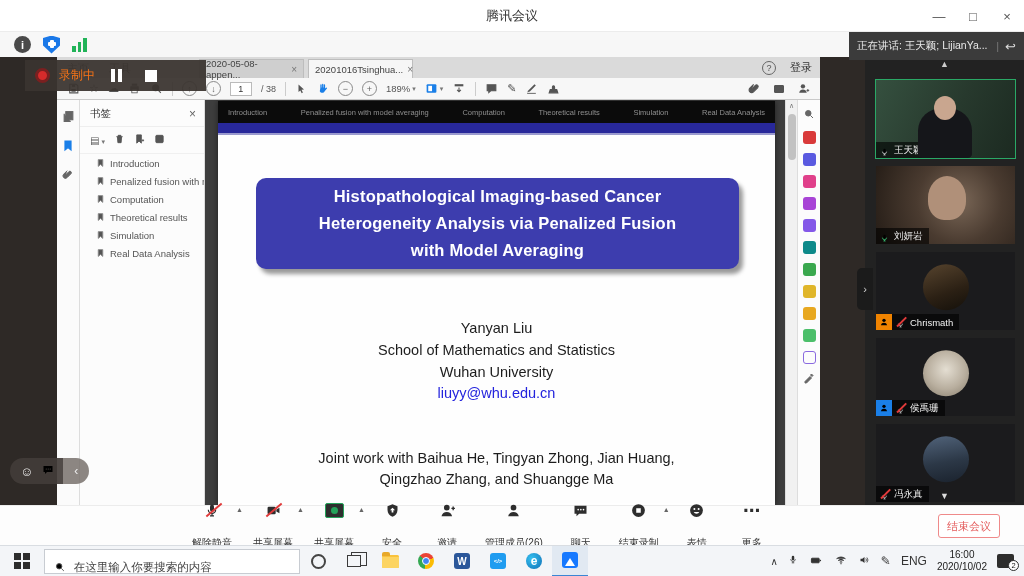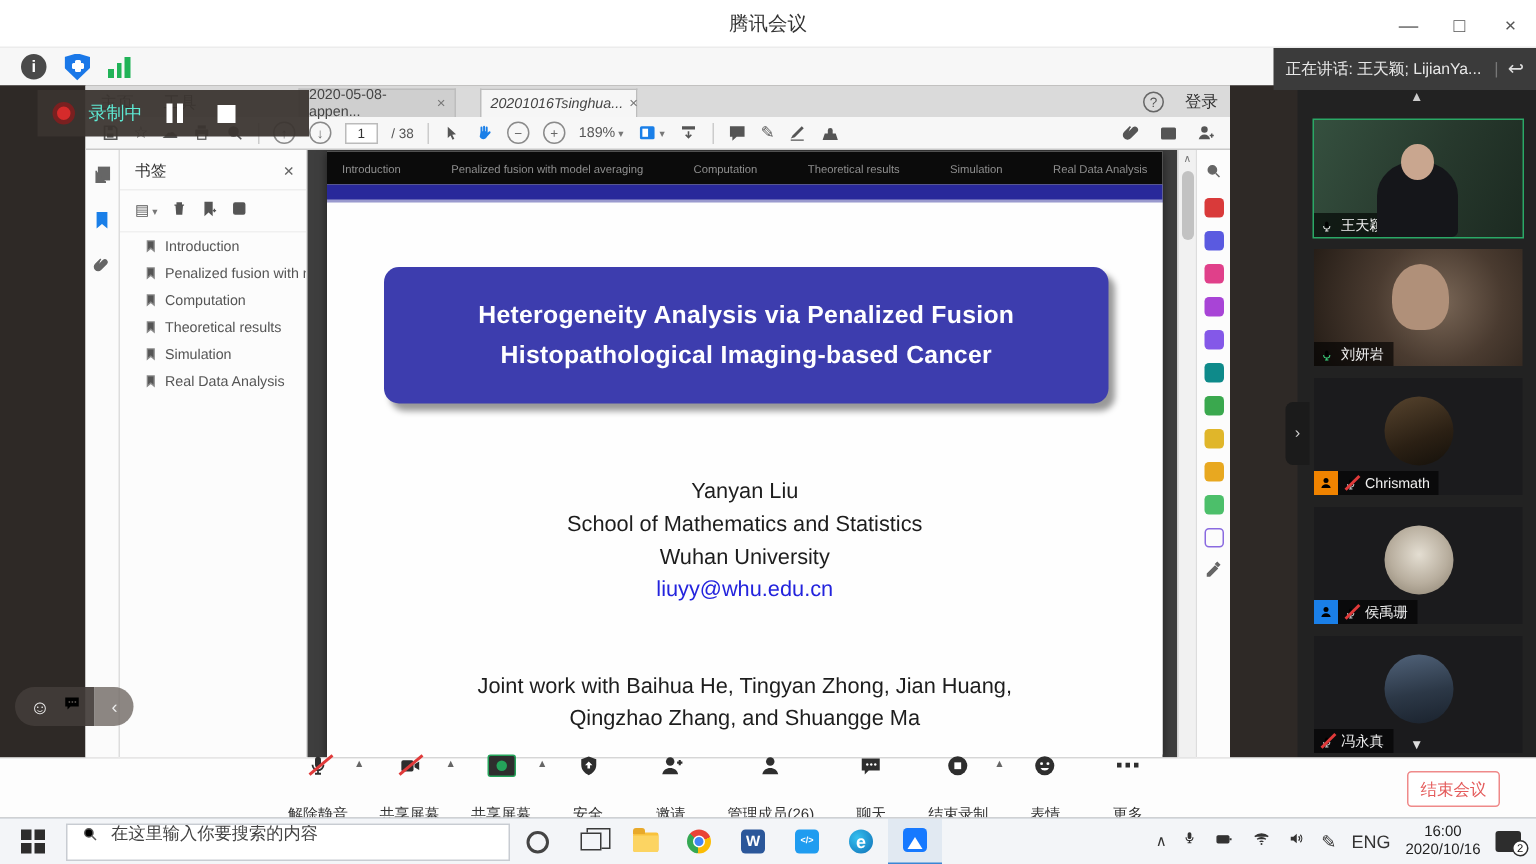--- a/index.html
+++ b/index.html
@@ -95,21 +95,21 @@
 
   #toolspanel { width:23px; background:#fcfcfc; border-left:1px solid #ddd; display:flex; flex-direction:column;
                 align-items:center; gap:9px; padding-top:8px; }
   .tpi { width:13px; height:13px; border-radius:3px; position:relative; }
   .tpi.outline { background:transparent; border:1.5px solid; }
 
   
   #recordbar { position:absolute; left:25px; top:60px; width:181px; height:31px; background:rgba(58,52,48,.94);
                display:flex; align-items:center; gap:9px; padding:0 10px; z-index:30; }
   #rec-dot { width:15px; height:15px; border-radius:50%; background:#d62b2b; border:3px solid #7a2020; }
-  #rec-label { color:#5eead4; font-size:12px; }
+  #rec-label { color:#f97316; font-size:12px; }
   .rec-btn { width:25px; height:22px; display:flex; align-items:center; justify-content:center; gap:3px; }
   .rec-btn .bar { width:4px; height:13px; background:#fff; }
   .rec-btn .sq  { width:12px; height:12px; background:#fff; }
 
   
   #floatpill { position:absolute; left:10px; top:458px; height:26px; display:flex; align-items:center; z-index:30; }
   #floatpill .body { height:26px; background:rgba(66,60,56,.92); border-radius:13px 0 0 13px; display:flex;
                      align-items:center; gap:8px; padding:0 8px 0 10px; }
   #floatpill .handle { width:26px; height:26px; border-radius:0 13px 13px 0; background:rgba(120,113,108,.85);
                        display:flex; align-items:center; justify-content:center; color:#eee; font-size:12px; }
@@ -166,22 +166,22 @@
   #endbtn { position:absolute; right:24px; top:8px; width:62px; height:24px; border:1px solid #ef8a8a;
             border-radius:3px; color:#e45b5b; font-size:11px; background:#fff; display:flex;
             align-items:center; justify-content:center; }
 
   
   #taskbar { position:absolute; left:0; top:545px; width:1024px; height:31px; background:#f3f5f8;
              border-top:1px solid #d9dde2; display:flex; align-items:center; z-index:40; }
   #startbtn { width:44px; height:31px; display:flex; align-items:center; justify-content:center; }
   .winlogo { display:grid; grid-template-columns:7px 7px; grid-template-rows:7px 7px; gap:1.5px; }
   .winlogo i { background:#2d2d2d; }
-  #searchbox { width:296px; height:25px; background:#fff; border:1px solid #c8ccd2; display:flex;
-               align-items:flex-start; gap:8px; padding:0 9px; }
+  #searchbox { width:256px; height:25px; background:#fff; border:1px solid #c8ccd2; display:flex;
+               align-items:flex-end; gap:8px; padding:0 9px; }
   #searchbox input { border:none; outline:none; font-size:11.5px; color:#333; width:220px; background:transparent;
                      font-family:"Liberation Sans","DejaVu Sans",sans-serif; }
   #searchbox input::placeholder { color:#444; }
   .tk { width:36px; height:31px; display:flex; align-items:center; justify-content:center; }
   .tk.active { background:#e1e9f2; border-bottom:2px solid #3a86d4; }
   .cortana { width:15px; height:15px; border:2px solid #444; border-radius:50%; }
   .taskview { width:14px; height:12px; border:1.6px solid #3a3a3a; position:relative; background:#f3f5f8; }
   .taskview:after { content:""; position:absolute; left:3px; top:-4px; width:14px; height:12px;
                     border:1.6px solid #3a3a3a; background:#f3f5f8; z-index:-1; }
   .folder { width:17px; height:13px; background:#f9c23c; border-radius:1.5px; position:relative; }
@@ -234,21 +234,21 @@
 <div id="desktop">
 
   <div id="acrobat">
     <div id="tabbar">
       <span class="menu">主页</span>
       <span class="menu">工具</span>
       <div class="doctab" style="margin-left:58px;">
         <span>2020-05-08-appen...</span>
         <span class="x">×</span>
       </div>
-      <div class="doctab active" style="margin-left:16px;font-style:italic;">
+      <div class="doctab active" style="margin-left:4px;">
         <span>20201016Tsinghua...</span>
         <span class="x">×</span>
       </div>
       <div id="tab-right">
         <span id="help-circ">?</span>
         <span id="signin">登录</span>
       </div>
     </div>
 
     <div id="pdftoolbar">
@@ -433,22 +433,23 @@
             <span>Introduction</span>
             <span>Penalized fusion with model averaging</span>
             <span>Computation</span>
             <span>Theoretical results</span>
             <span>Simulation</span>
             <span>Real Data Analysis</span>
           </div>
           <div id="navy-band"></div>
           <div id="slide-content">
             <div id="title-box">
+              <div>Histopathological Imaging-based Cancer</div>
               <div>Heterogeneity Analysis via Penalized Fusion</div>
-              <div>Histopathological Imaging-based Cancer</div>
+              <div>with Model Averaging</div>
             </div>
             <div id="joint-block">
               <div>Joint work with Baihua He, Tingyan Zhong, Jian Huang,</div>
               <div>Qingzhao Zhang, and Shuangge Ma</div>
             </div>
             <div id="author-block">
               <div>Yanyan Liu</div>
               <div>School of Mathematics and Statistics</div>
               <div>Wuhan University</div>
               <div class="email">liuyy@whu.edu.cn</div>
@@ -764,19 +765,19 @@
         </svg></span>
     <span>
       <svg width="13" height="12" viewBox="0 0 24 24" fill="#333">
           <path d="M4 9.5v5h3.5l4.5 3.7V5.8L7.5 9.5z"></path>
           <path d="M14.5 9a4.3 4.3 0 0 1 0 6M16.8 7a7.5 7.5 0 0 1 0 10" fill="none" stroke="#333" stroke-width="1.6"></path>
         </svg></span>
     <span class="g" style="font-size:12px;">✎</span>
     <span class="g" style="font-size:12px;">ENG</span>
     <div id="clock">
       <div>16:00</div>
-      <div>2020/10/16</div>
+      <div>2020/10/02</div>
     </div>
     <div id="notif">
       <span class="b2">2</span>
     </div>
   </div>
 </div>
 
 </body></html>

